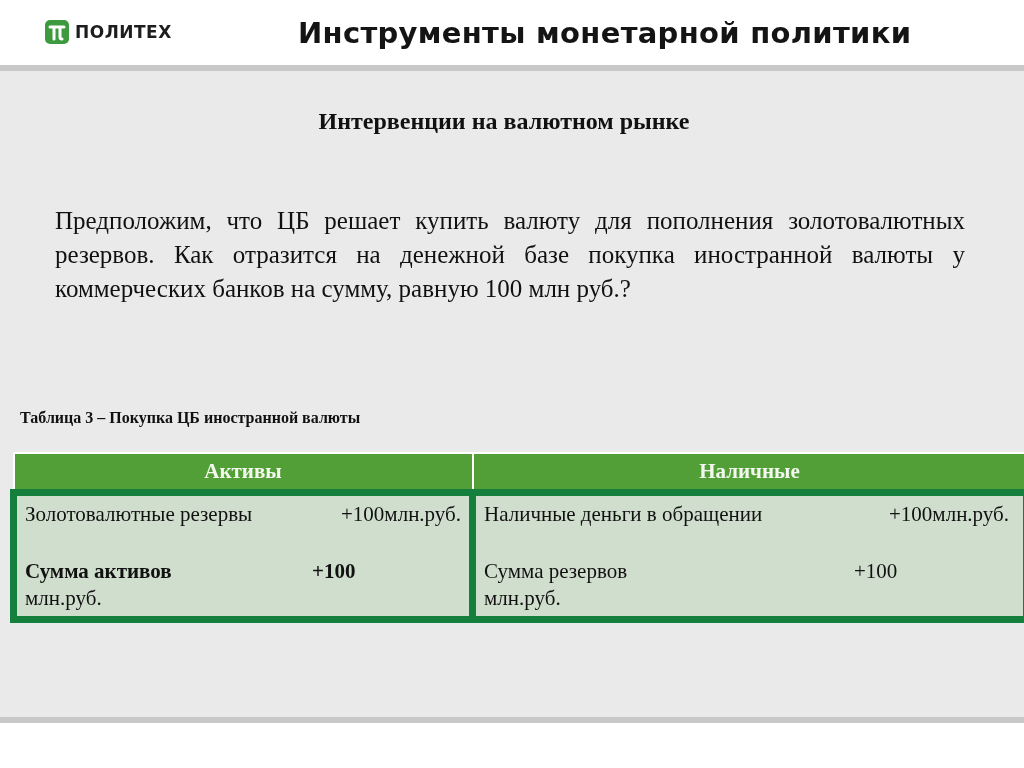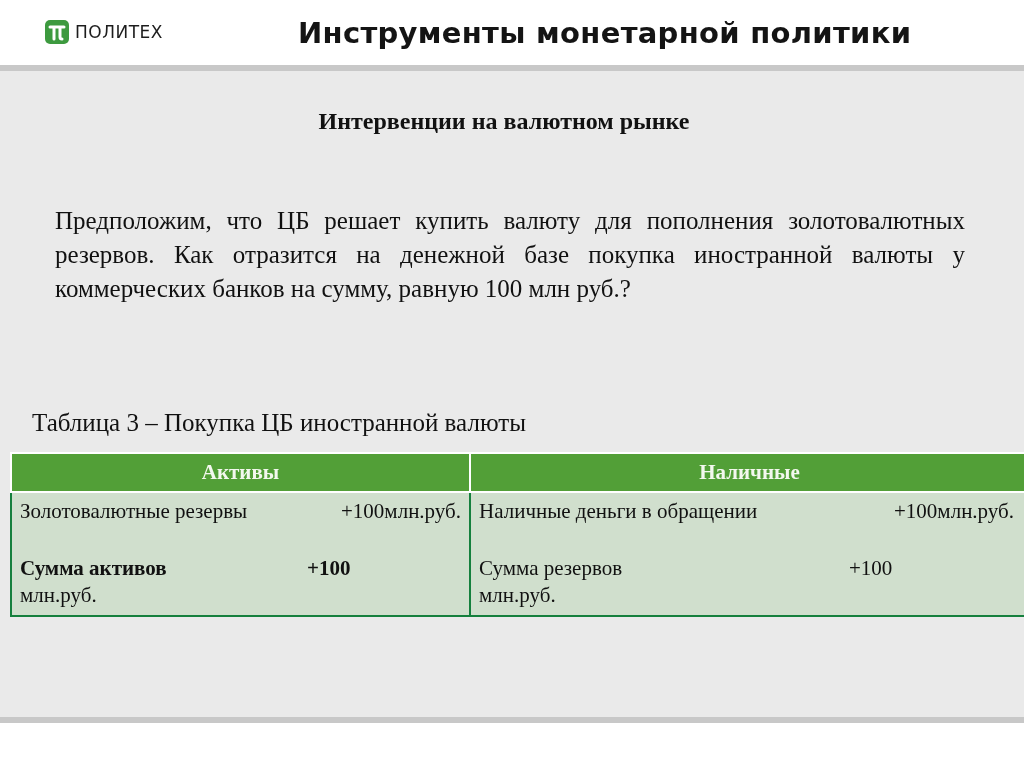--- a/index.html
+++ b/index.html
@@ -3,34 +3,34 @@
   <meta charset="utf-8">
   <style>
     * { margin:0; padding:0; box-sizing:border-box; }
     html, body { width:1024px; height:768px; background:#ffffff; overflow:hidden; }
     body { position:relative; font-family:"Liberation Serif", serif; color:#111; }
 
     .header { position:absolute; left:0; top:0; width:1024px; height:65px; background:#fff; }
     .logo { position:absolute; left:45px; top:20px; display:flex; align-items:center; }
     .logo-mark { width:24px; height:24px; background:#3d9a3f; border-radius:5px; position:relative; }
     .logo-mark svg { position:absolute; left:0; top:0; }
-    .logo-text { margin-left:6px; font-family:"DejaVu Sans", sans-serif; font-weight:normal; font-size:17px; color:#1d1d1d; letter-spacing:0.5px; }
+    .logo-text { margin-left:6px; font-family:"DejaVu Sans", sans-serif; font-weight:bold; font-size:17px; color:#1d1d1d; letter-spacing:0.5px; }
     .title { position:absolute; left:298px; top:16px; font-family:"DejaVu Sans", sans-serif; font-weight:bold; font-size:29px; color:#141414; letter-spacing:0.3px; }
 
     .bar-top { position:absolute; left:0; top:65px; width:1024px; height:6px; background:#c8c8c8; }
     .content { position:absolute; left:0; top:71px; width:1024px; height:646px; background:#eaeaea; }
     .bar-bottom { position:absolute; left:0; top:717px; width:1024px; height:6px; background:#c8c8c8; }
 
     .subtitle { position:absolute; left:0; top:108px; width:1024px; text-align:center; font-weight:bold; font-size:24px; padding-right:16px; }
     .paragraph { position:absolute; left:55px; top:204px; width:910px; font-size:25px; line-height:34px; text-align:justify; }
-    .caption { position:absolute; left:32px; top:409px; font-size:25px; }
+    .caption { position:absolute; left:20px; top:409px; font-size:16px;font-weight:bold; }
 
     table.tbl { position:absolute; left:10px; top:452px; width:1020px; border-collapse:collapse; }
     .tbl th { background:#529f37; color:#f3f8ee; font-weight:bold; font-size:21px; height:39px; text-align:center; border:2px solid #ffffff; }
-    .tbl td { background:#d0dfcd; font-size:21px; line-height:27px; vertical-align:top; padding:5px 8px 4px 8px; height:124px; border:2px solid #15803d; }
+    .tbl td { background:#d0dfcd; font-size:21px; line-height:27px; vertical-align:top; padding:5px 8px 4px 8px; height:124px; border:7px solid #15803d; }
     .cell-row { display:flex; justify-content:space-between; }
     .gap { height:30px; }
     .col-left { width:459px; }
   </style>
 </head>
 <body>
 
 <div class="header">
   <div class="logo">
     <div class="logo-mark">

